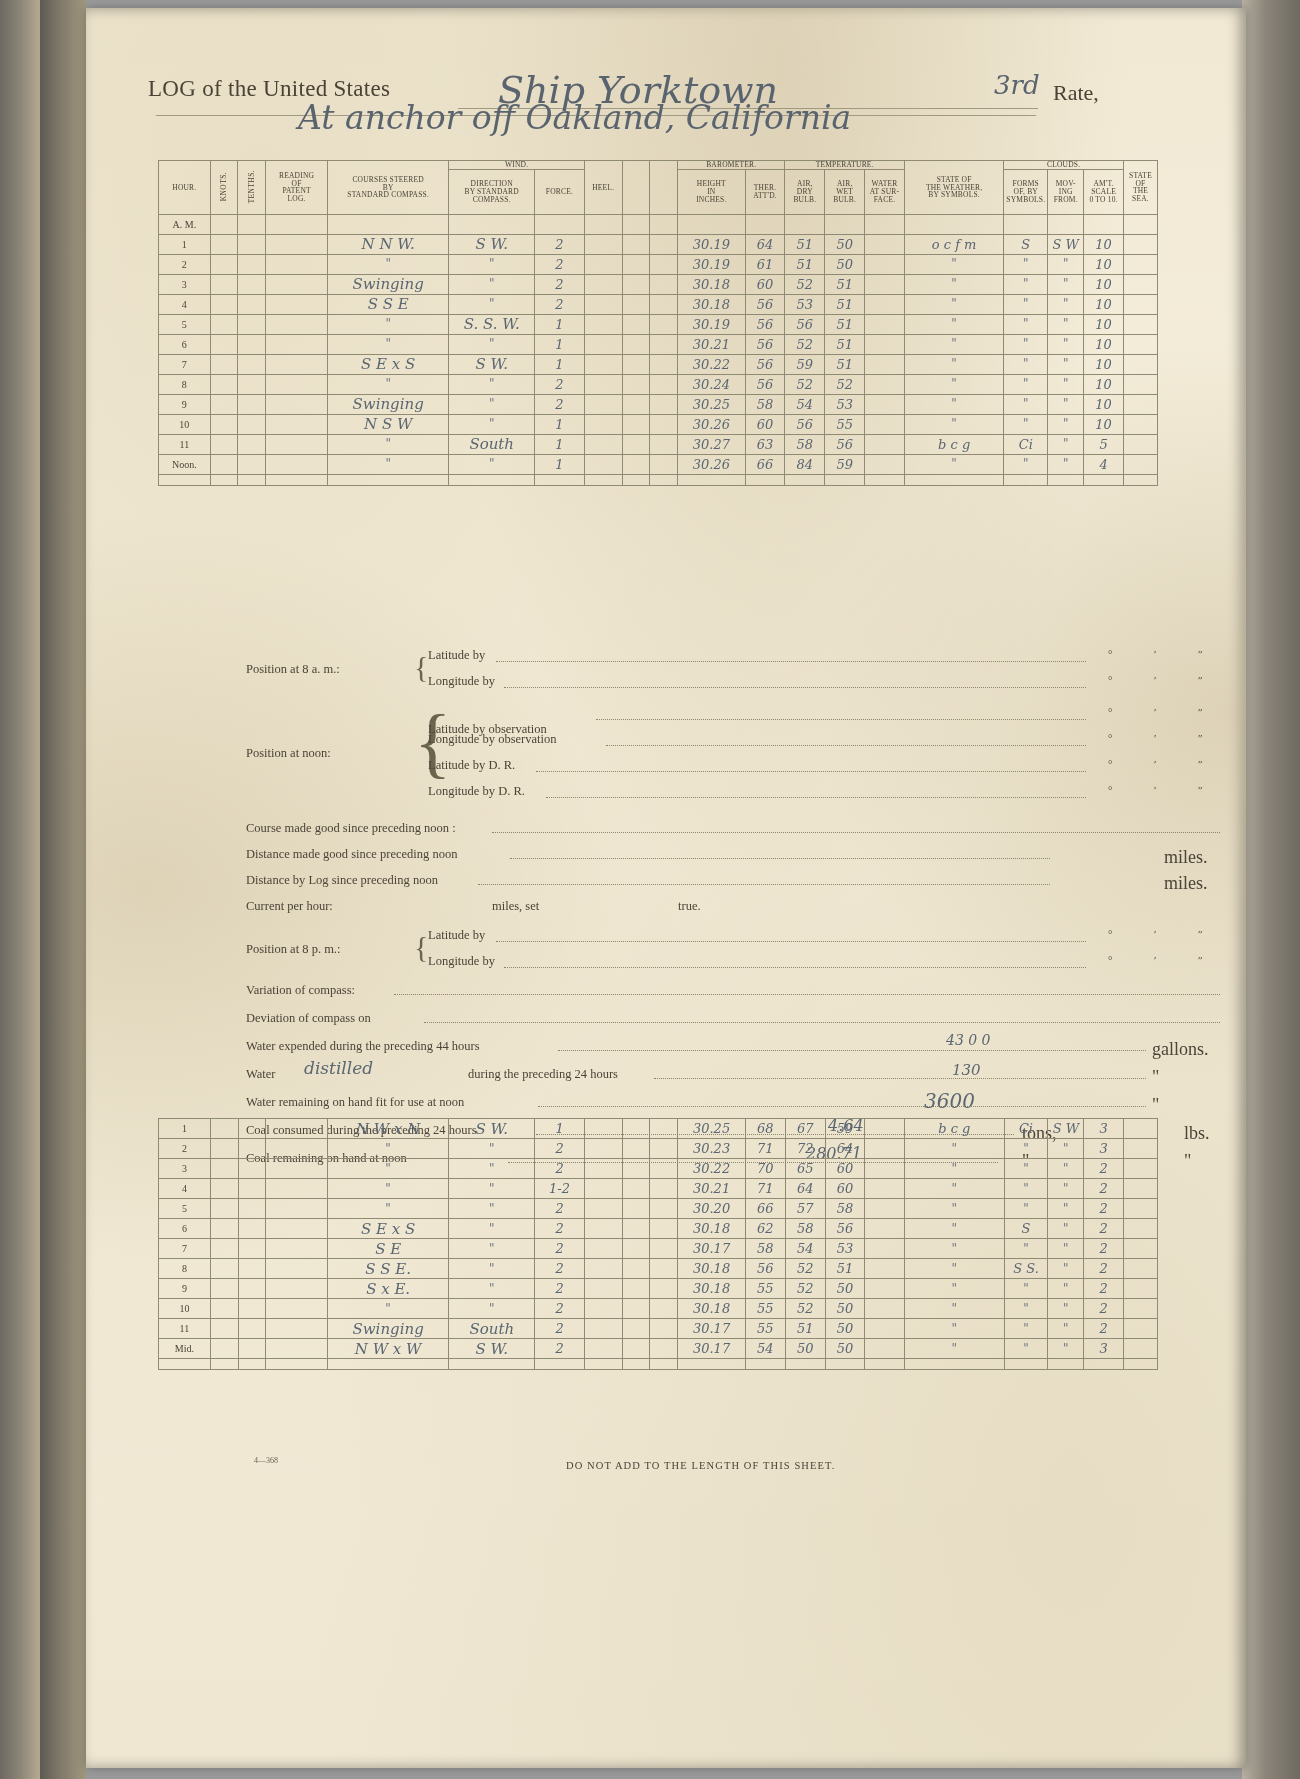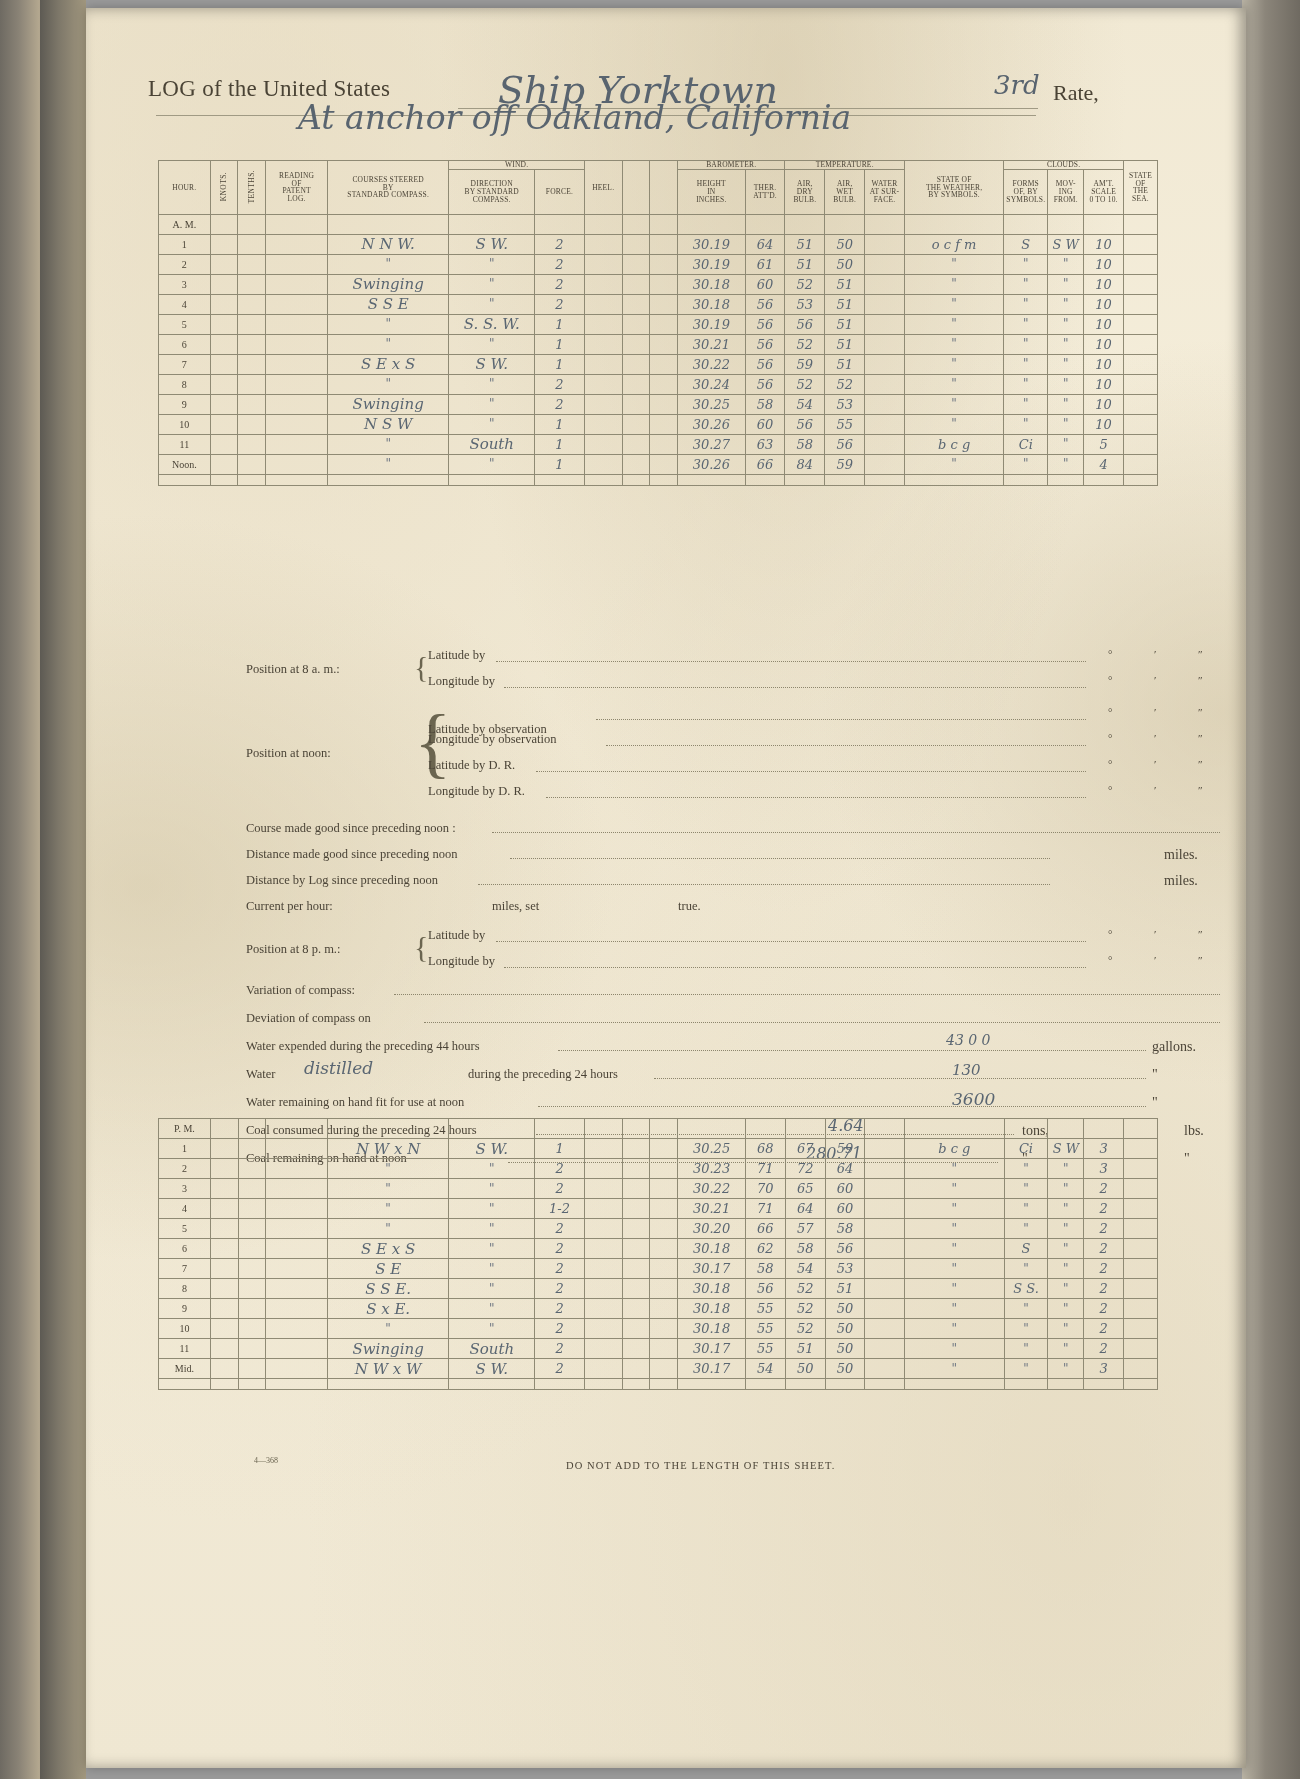--- a/index.html
+++ b/index.html
@@ -83,21 +83,21 @@
   .dq{font-family:"DejaVu Serif",serif;color:#6b7480;font-size:12px;}
 
   
   #midblock{position:absolute;left:160px;top:640px;width:925px;font-size:12.5px;color:#4b4437;}
   .frow{position:relative;height:24px;}
   .flabel{position:absolute;left:0;top:3px;white-space:nowrap;}
   .fdots{position:absolute;top:14px;height:0;border-bottom:1px dotted #8d866d;}
   .fsolid{position:absolute;top:15px;height:0;border-bottom:1px solid #9a9party;}
   .brace{position:absolute;font-size:30px;color:#6b6550;}
   .degmark{position:absolute;top:3px;font-size:11px;color:#4b4437;}
-  .unit{position:absolute;top:3px;font-size:14px;}
+  .unit{position:absolute;top:3px;font-size:18px;}
   .hv{position:absolute;font-family:"DejaVu Serif",serif;font-style:italic;color:#5a6672;font-size:15px;}
 
   #footnote{position:absolute;left:480px;top:1452px;font-size:10.5px;letter-spacing:1.1px;color:#4b4437;}
   #formno{position:absolute;left:168px;top:1448px;font-size:8px;color:#6a6450;}
 </style>
 </head>
 <body>
 
 <div id="book">
   <div id="gutter"></div>
@@ -660,21 +660,21 @@
         <div class="fsolid" style="left:46px;width:166px"></div>
         <div class="hv" style="left:58px;top:-6px;font-size:17px">distilled</div>
         <div class="flabel" style="left:222px">during the preceding 24 hours</div>
         <div class="fdots" style="left:408px;width:492px"></div>
         <div class="hv" style="left:706px;top:-3px;font-size:15px">130</div>
         <div class="unit" style="left:906px">"</div>
       </div>
       <div class="frow" style="height:28px">
         <div class="flabel">Water remaining on hand fit for use at noon</div>
         <div class="fdots" style="left:292px;width:608px"></div>
-        <div class="hv" style="left:706px;top:-3px;font-size:17px">3600</div>
+        <div class="hv" style="left:678px;top:-3px;font-size:20px">3600</div>
         <div class="unit" style="left:906px">"</div>
       </div>
       <div class="frow" style="height:28px">
         <div class="flabel">Coal consumed during the preceding 24 hours</div>
         <div class="fdots" style="left:290px;width:478px"></div>
         <div class="hv" style="left:582px;top:-4px;font-size:16px">4.64</div>
         <div class="unit" style="left:776px">tons,</div>
         <div class="fsolid" style="left:820px;width:110px"></div>
         <div class="unit" style="left:938px">lbs.</div>
       </div>
@@ -706,42 +706,20 @@
           <col style="width:40px">
           <col style="width:40px">
         <col style="width:100px">
           <col style="width:44px">
           <col style="width:36px">
           <col style="width:40px">
           <col style="width:34px">
       </colgroup>
       <tbody id="pm-body">
           <tr>
-            <td class="rowh data" style="text-align: center;">P. M.</td>
-            <td class="data"></td>
-            <td class="data"></td>
-            <td class="data"></td>
-            <td class="data"></td>
-            <td class="data"></td>
-            <td class="data"></td>
-            <td class="data"></td>
-            <td class="data"></td>
-            <td class="data"></td>
-            <td class="data"></td>
-            <td class="data"></td>
-            <td class="data"></td>
-            <td class="data"></td>
-            <td class="data"></td>
-            <td class="data"></td>
-            <td class="data"></td>
-            <td class="data"></td>
-            <td class="data"></td>
-            <td class="data"></td>
-          </tr>
-          <tr>
             <td class="rowh data">1</td>
             <td class="data"></td>
             <td class="data"></td>
             <td class="data"></td>
             <td class="data"><span class="ent ">N W x N</span></td>
             <td class="data"><span class="ent ">S W.</span></td>
             <td class="data"><span class="ent sm">1</span></td>
             <td class="data"></td>
             <td class="data"></td>
             <td class="data"></td>

